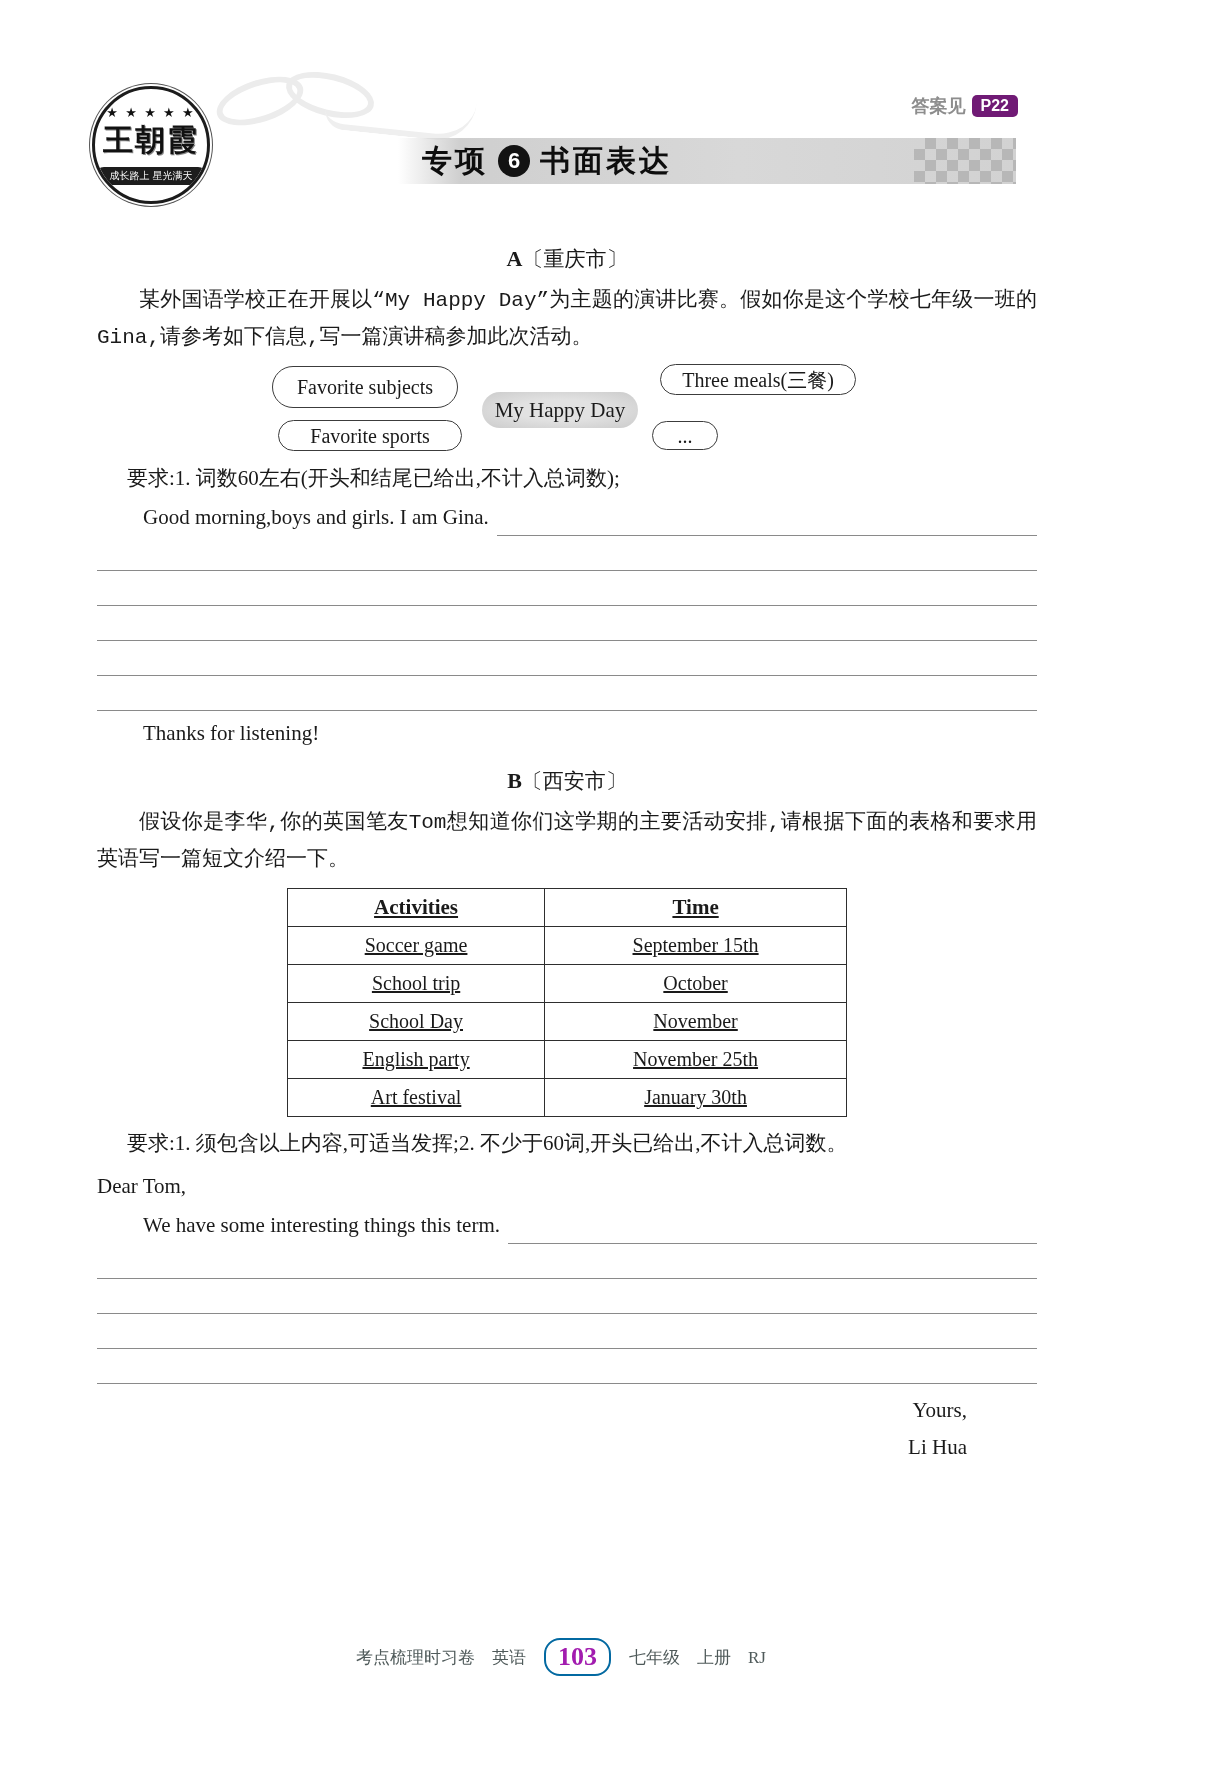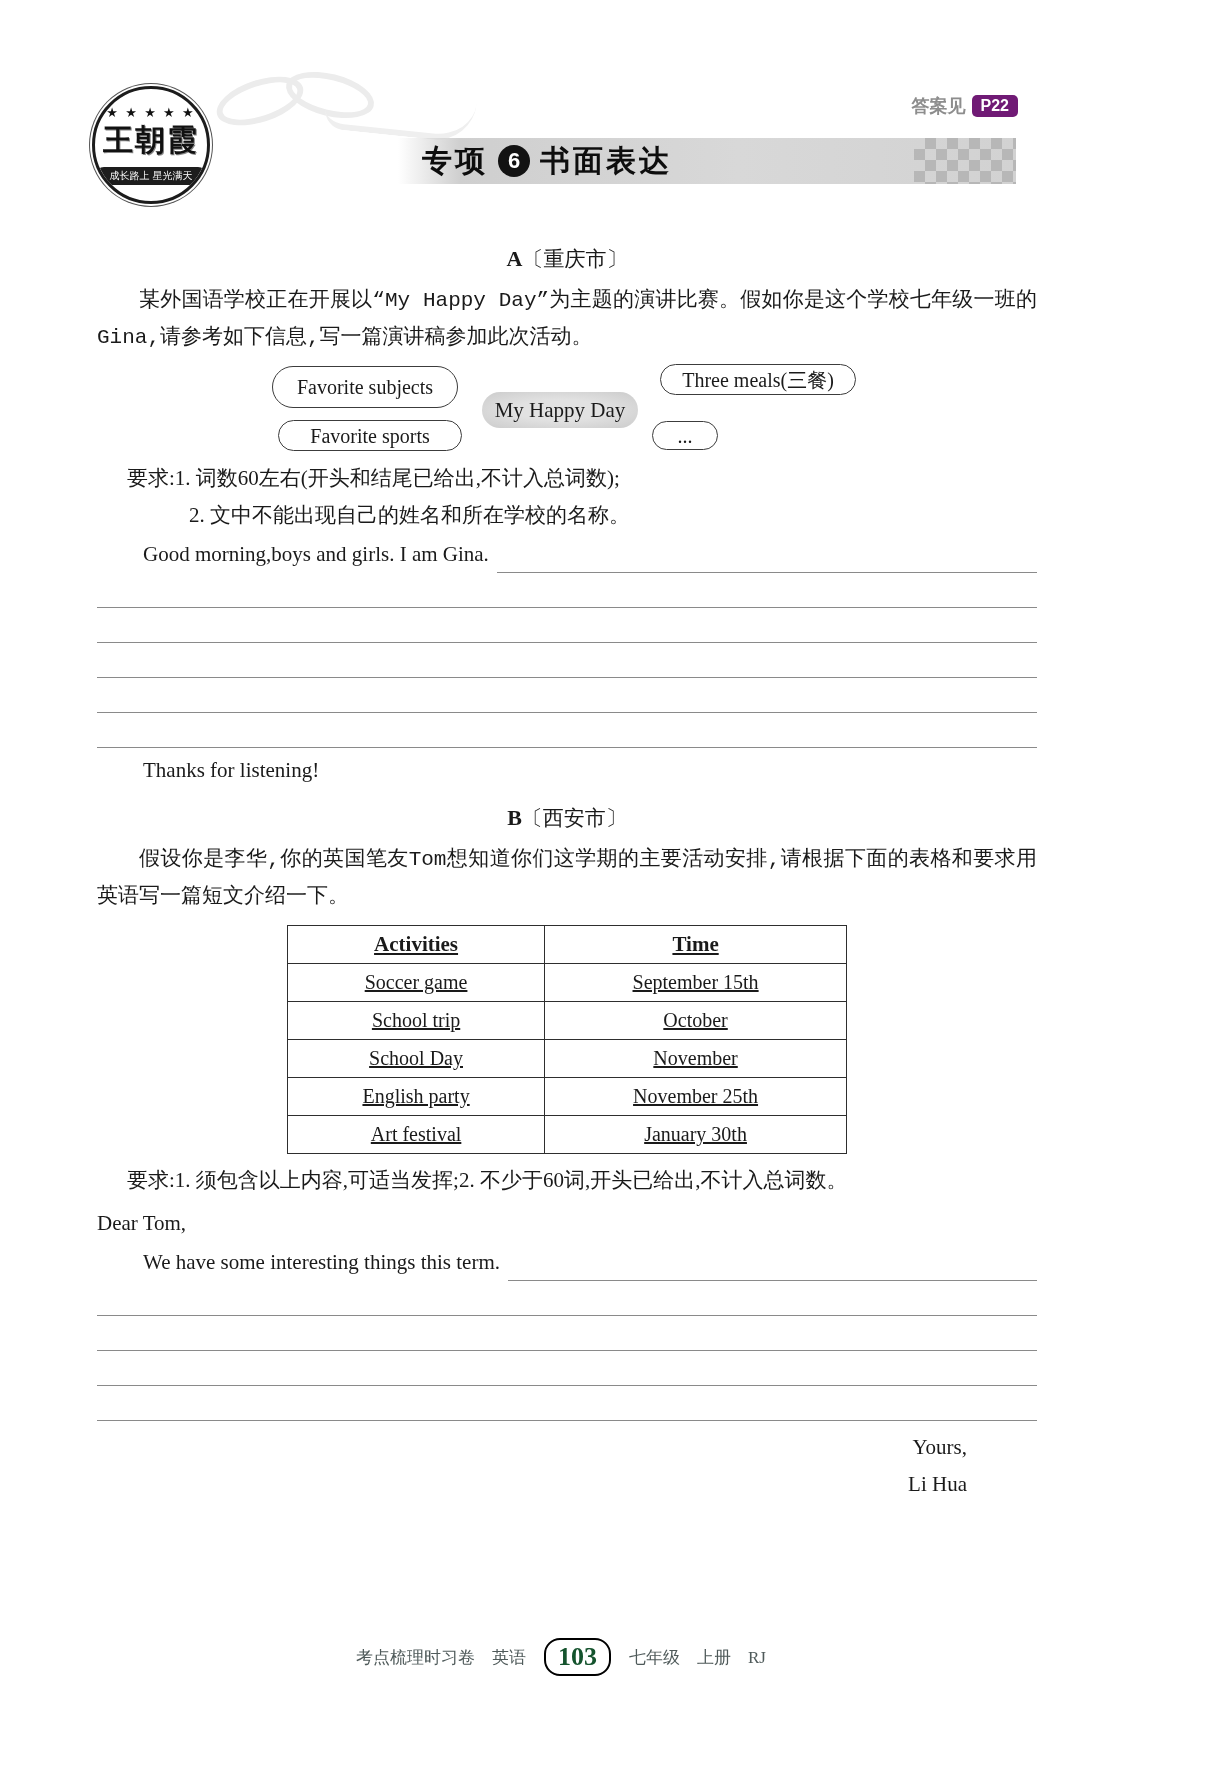--- a/index.html
+++ b/index.html
@@ -85,22 +85,22 @@
   .act-table th { font-weight:bold; font-size:21px; }
 
   .salutation { margin-top:6px; }
   .signature { text-align:right; padding-right:70px; margin-top:8px; }
   .signature div { line-height:37px; }
 
   
   .footer { position:absolute; top:1638px; left:0; width:1122px; display:flex;
             align-items:center; justify-content:center; gap:18px;
             color:#4f5a5a; font-size:17px; font-family:"Liberation Serif","DejaVu Serif",serif; }
-  .page-num { border:2px solid #000000; border-radius:16px; padding:1px 12px;
-              font-size:26px; font-weight:bold; color:#14532d; line-height:32px; }
+  .page-num { border:2px solid #0369a1; border-radius:16px; padding:1px 12px;
+              font-size:26px; font-weight:bold; color:#a21caf; line-height:32px; }
 </style>
 </head>
 <body>
 
 <div class="page">
 
   <div class="bow">
     <div class="loop loop1"></div>
     <div class="loop loop2"></div>
     <div class="tail"></div>
@@ -138,21 +138,20 @@
 
     <div class="mindmap">
       <div class="bubble mm-tl">Favorite subjects</div>
       <div class="bubble mm-tr">Three meals(三餐)</div>
       <div class="mm-center">My Happy Day</div>
       <div class="bubble mm-bl">Favorite sports</div>
       <div class="bubble mm-br">...</div>
     </div>
 
     <div class="req">要求:1. 词数60左右(开头和结尾已给出,不计入总词数);</div>
-    <div class="req2">2. 文中不能出现自己的姓名和所在学校的名称。</div>
 
     <div class="write-line">
       <span class="lead">Good morning,boys and girls. I am Gina.</span>
       <span class="rule"></span>
     </div>
 
     <div class="blank-line"></div>
     <div class="blank-line"></div>
     <div class="blank-line"></div>
     <div class="blank-line"></div>

